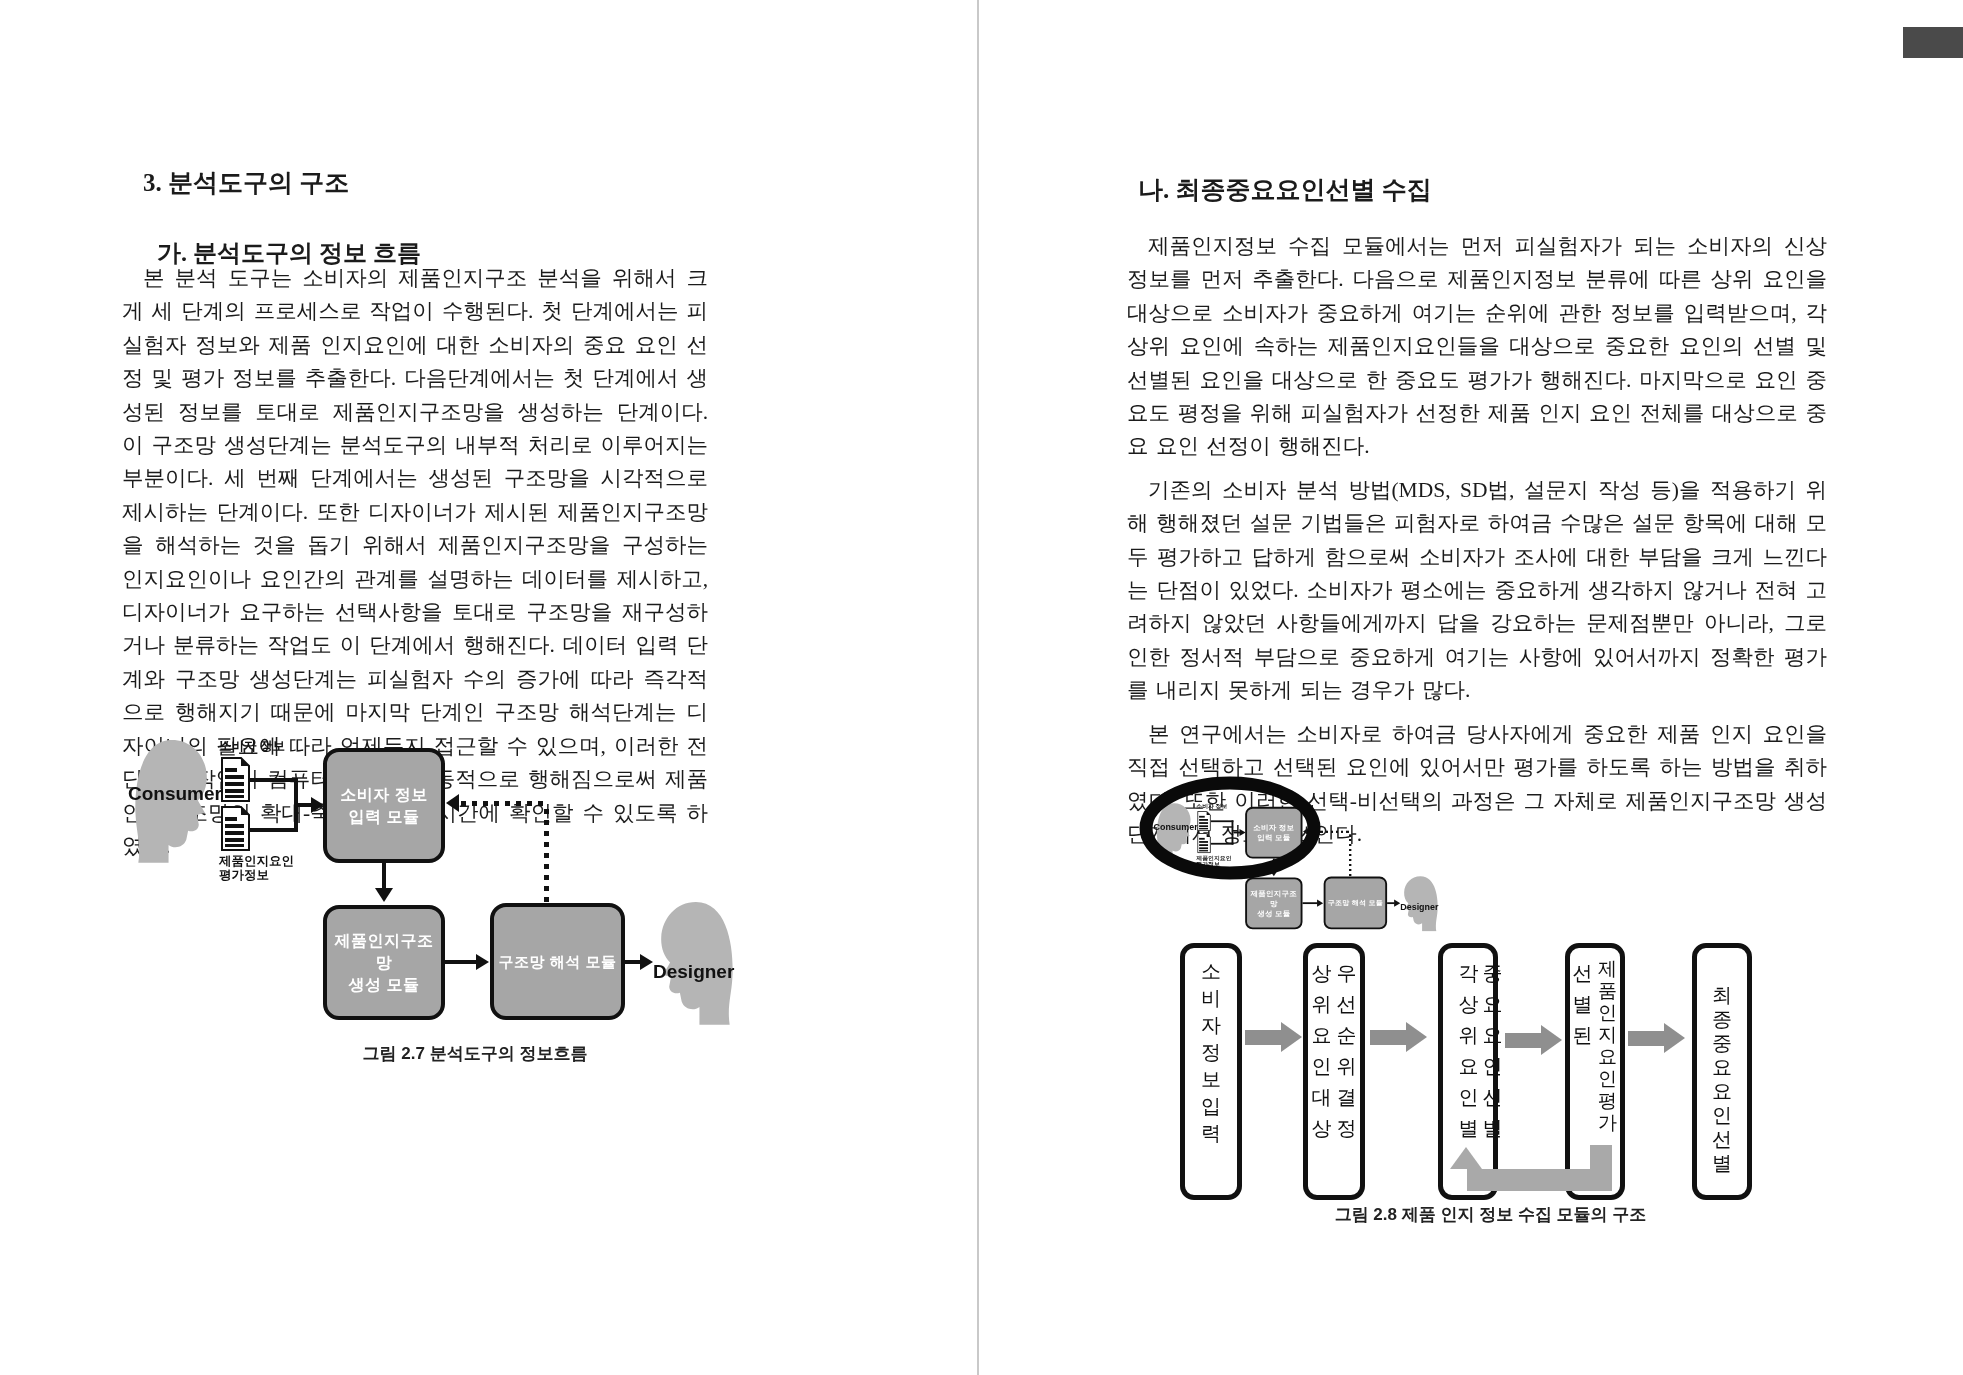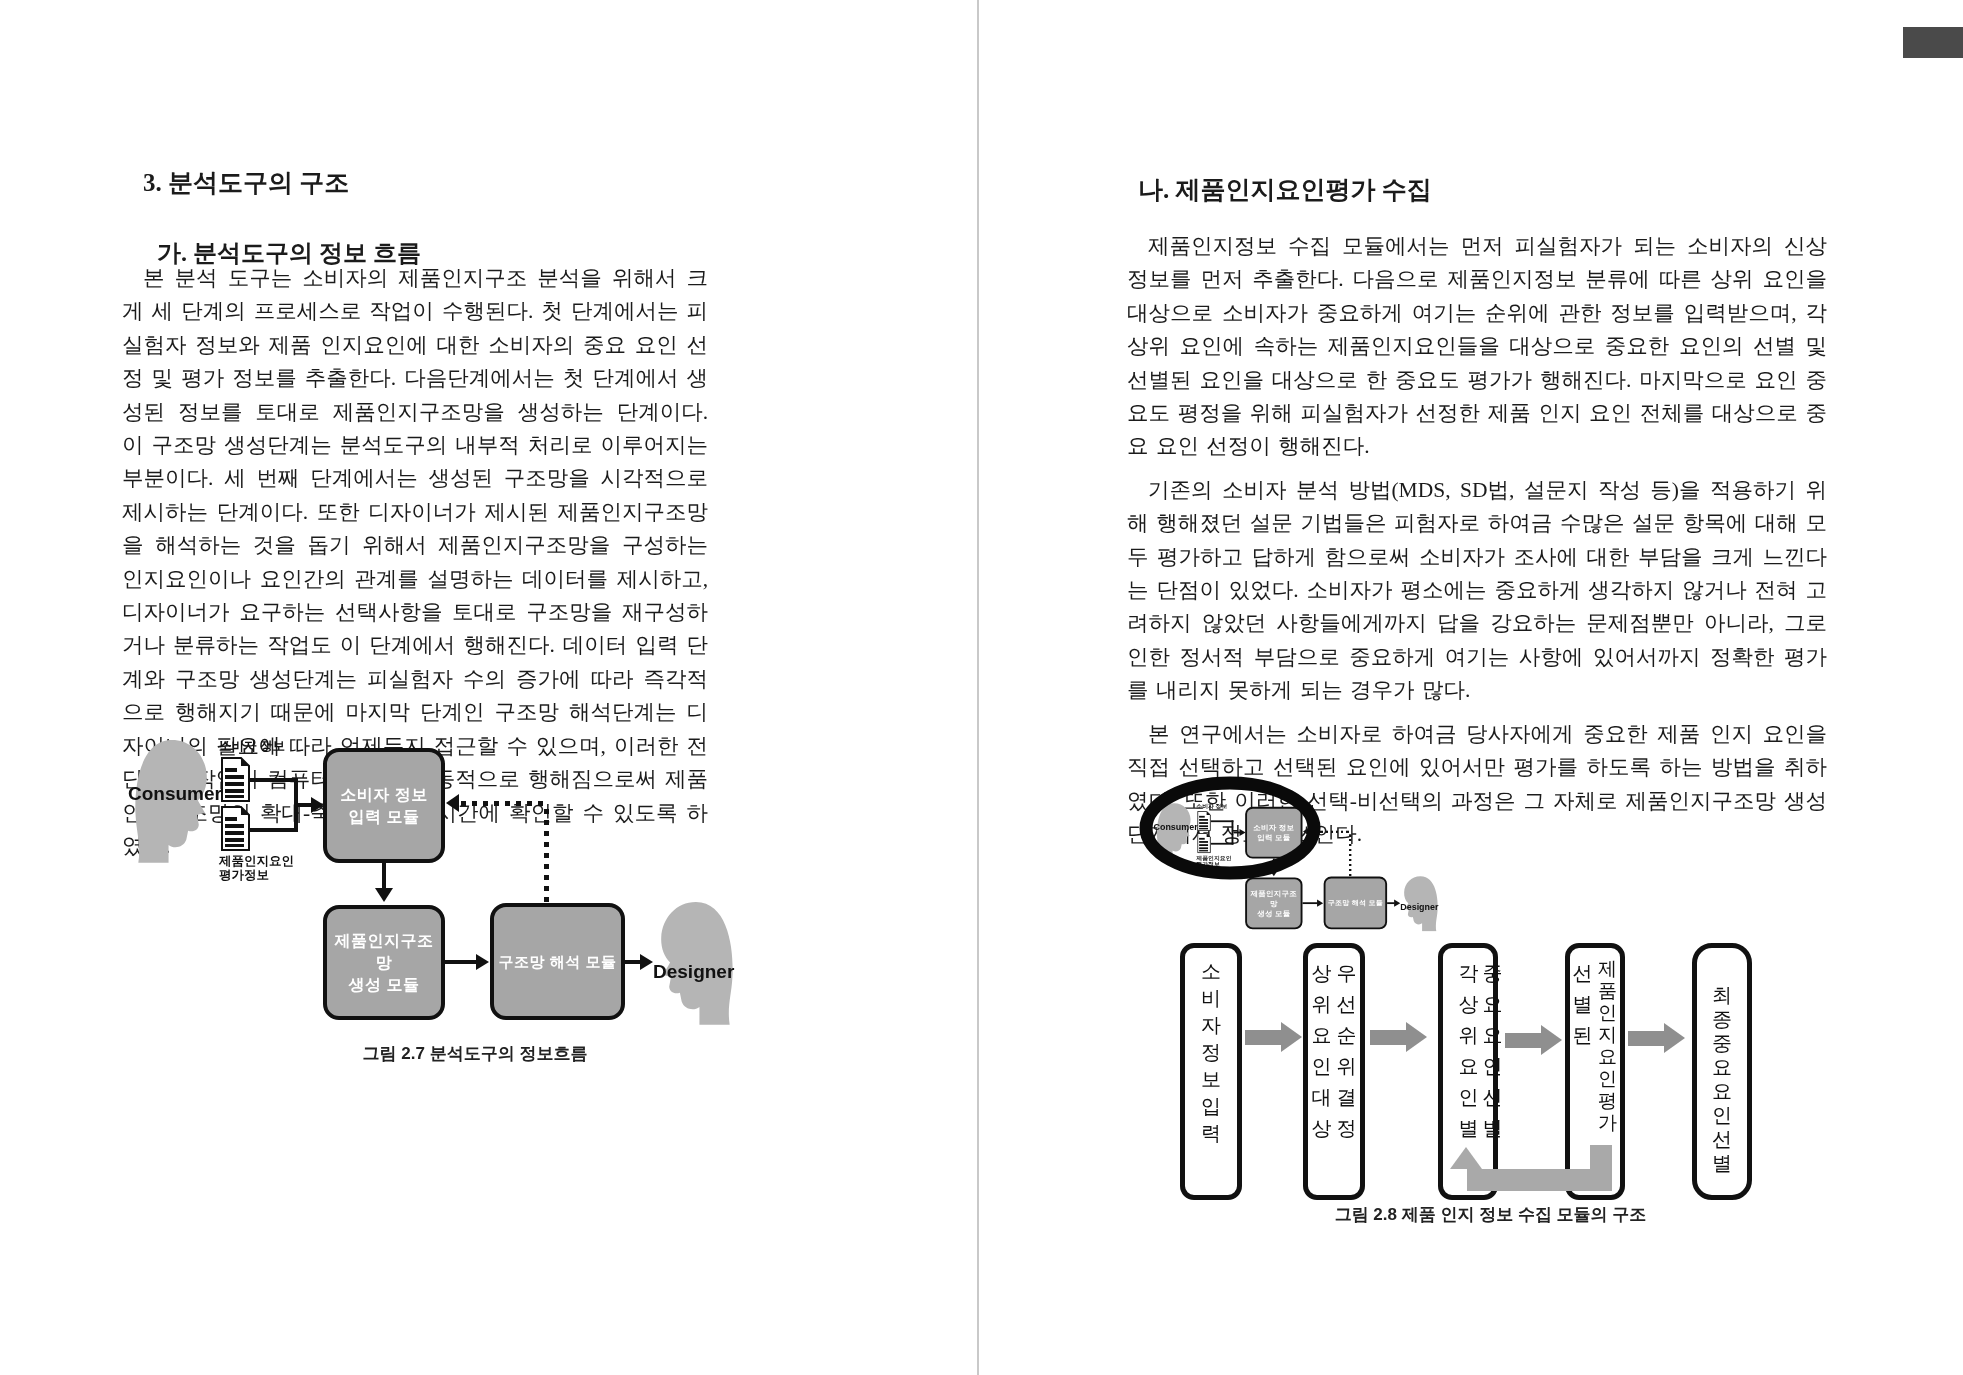--- a/index.html
+++ b/index.html
@@ -40,21 +40,21 @@
                color:#222;text-align:center;white-space:nowrap;}
   
   .minifig{position:absolute;left:161px;top:801px;width:330px;height:150px;}
   .miniscale{position:absolute;left:0;top:0;width:660px;height:310px;
              transform:scale(0.47,0.45);transform-origin:0 0;}
   
   .fig28{position:absolute;left:203px;top:943px;width:575px;height:260px;}
   .fbox{position:absolute;top:0;height:257px;background:#fff;border:5px solid #111;
         border-radius:14px;box-sizing:border-box;display:flex;flex-direction:row;
         justify-content:center;align-items:flex-start;gap:4px;padding-top:10px;}
-  .fbox.vcenter{align-items:center;padding-top:15px;border-radius:20px;}
+  .fbox.vcenter{align-items:center;padding-top:15px;}
   .fcol{width:21px;font-size:20px;line-height:31px;word-break:break-all;
         text-align:center;font-family:"Liberation Sans",sans-serif;color:#111;}
   .fcol.lh-wide{line-height:27px;}
   .fcol.lh-mid{line-height:24px;}
   .fcol.lh-tight{font-size:19px;line-height:22px;}
   .barrow{position:absolute;display:flex;align-items:center;}
   .barrow-shaft{width:36px;height:15px;background:#8f8f8f;}
   .barrow-head{width:0;height:0;border-top:15px solid transparent;
                border-bottom:15px solid transparent;border-left:21px solid #8f8f8f;}
   .useg{position:absolute;background:#a9a9a9;}
@@ -156,21 +156,21 @@
       </span>
       <span class="person-label" style="left:558px;top:226px;">Designer</span>
     </div>
 
     <div class="abs fig-caption" style="left:180px;top:307px;width:400px;">그림 2.7 분석도구의 정보흐름</div>
   </div>
 </div>
 
 <div class="page" id="pageR">
 
-  <div class="abs h1" style="left:161px;top:173px;">나. 제품인지요인평가 수집</div>
+  <div class="abs h1" style="left:161px;top:173px;">나. 최종중요요인선별 수집</div>
 
   <div class="abs par-stack" style="left:150px;top:230px;width:700px;">
     <p class="body-par">제품인지정보 수집 모듈에서는 먼저 피실험자가 되는 소비자의 신상 정보를 먼저 추출한다. 다음으로 제품인지정보 분류에 따른 상위 요인을 대상으로 소비자가 중요하게 여기는 순위에 관한 정보를 입력받으며, 각 상위 요인에 속하는 제품인지요인들을 대상으로 중요한 요인의 선별 및 선별된 요인을 대상으로 한 중요도 평가가 행해진다. 마지막으로 요인 중요도 평정을 위해 피실험자가 선정한 제품 인지 요인 전체를 대상으로 중요 요인 선정이 행해진다.</p>
     <p class="body-par">기존의 소비자 분석 방법(MDS, SD법, 설문지 작성 등)을 적용하기 위해 행해졌던 설문 기법들은 피험자로 하여금 수많은 설문 항목에 대해 모두 평가하고 답하게 함으로써 소비자가 조사에 대한 부담을 크게 느낀다는 단점이 있었다. 소비자가 평소에는 중요하게 생각하지 않거나 전혀 고려하지 않았던 사항들에게까지 답을 강요하는 문제점뿐만 아니라, 그로 인한 정서적 부담으로 중요하게 여기는 사항에 있어서까지 정확한 평가를 내리지 못하게 되는 경우가 많다.</p>
     <p class="body-par">본 연구에서는 소비자로 하여금 당사자에게 중요한 제품 인지 요인을 직접 선택하고 선택된 요인에 있어서만 평가를 하도록 하는 방법을 취하였다. 또한 이러한 선택-비선택의 과정은 그 자체로 제품인지구조망 생성단계에서 정보로 쓰인다.</p>
   </div>
 
   <div class="minifig">
     <div class="miniscale">
 

